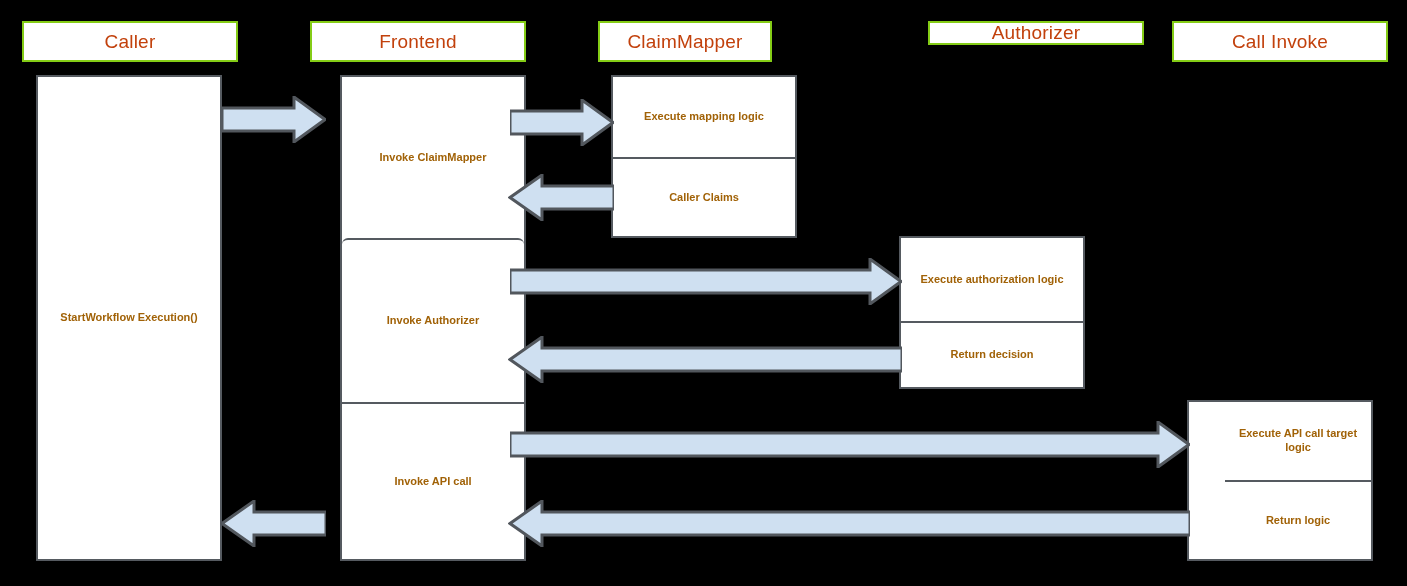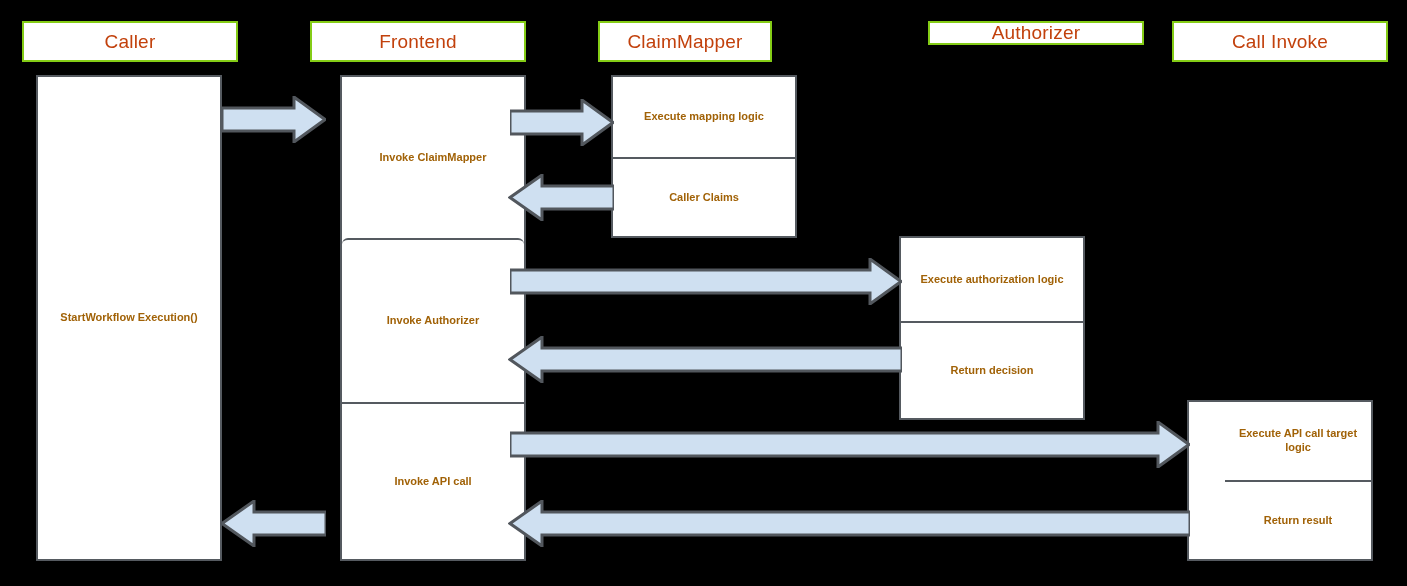--- a/index.html
+++ b/index.html
@@ -99,28 +99,28 @@
     <div class="act" style="height:161px; flex:0 0 161px;">Invoke ClaimMapper</div>
     <div class="act" style="height:164px; flex:0 0 164px;border-radius:6px;">Invoke Authorizer</div>
     <div class="act">Invoke API call</div>
   </div>
 
   <div class="lane-body" style="left:611px; top:75px; width:186px; height:163px;">
     <div class="act" style="height:80px; flex:0 0 80px;">Execute mapping logic</div>
     <div class="act">Caller Claims</div>
   </div>
 
-  <div class="lane-body" style="left:899px; top:236px; width:186px; height:184px;justify-content:center;">
+  <div class="lane-body" style="left:899px; top:236px; width:186px; height:153px;justify-content:center;">
     <div class="act" style="height:83px; flex:0 0 83px;">Execute authorization logic</div>
     <div class="act">Return decision</div>
   </div>
 
   <div class="lane-body" style="left:1187px; top:400px; width:186px; height:161px;padding-left:36px;">
     <div class="act" style="height:78px; flex:0 0 78px;">Execute API call target logic</div>
-    <div class="act">Return result</div>
+    <div class="act">Return logic</div>
   </div>
 
   <div class="arrow" style="left:222px; top:96px; width:104px; height:47px;">
     <svg width="104" height="47" viewBox="0 0 104 47">
       <path d="M 0 12 L 72 12 L 72 1 L 103 23.5 L 72 46 L 72 35 L 0 35 Z"></path>
     </svg>
   </div>
 
   <div class="arrow" style="left:510px; top:99px; width:104px; height:47px;">
     <svg width="104" height="47" viewBox="0 0 104 47">

